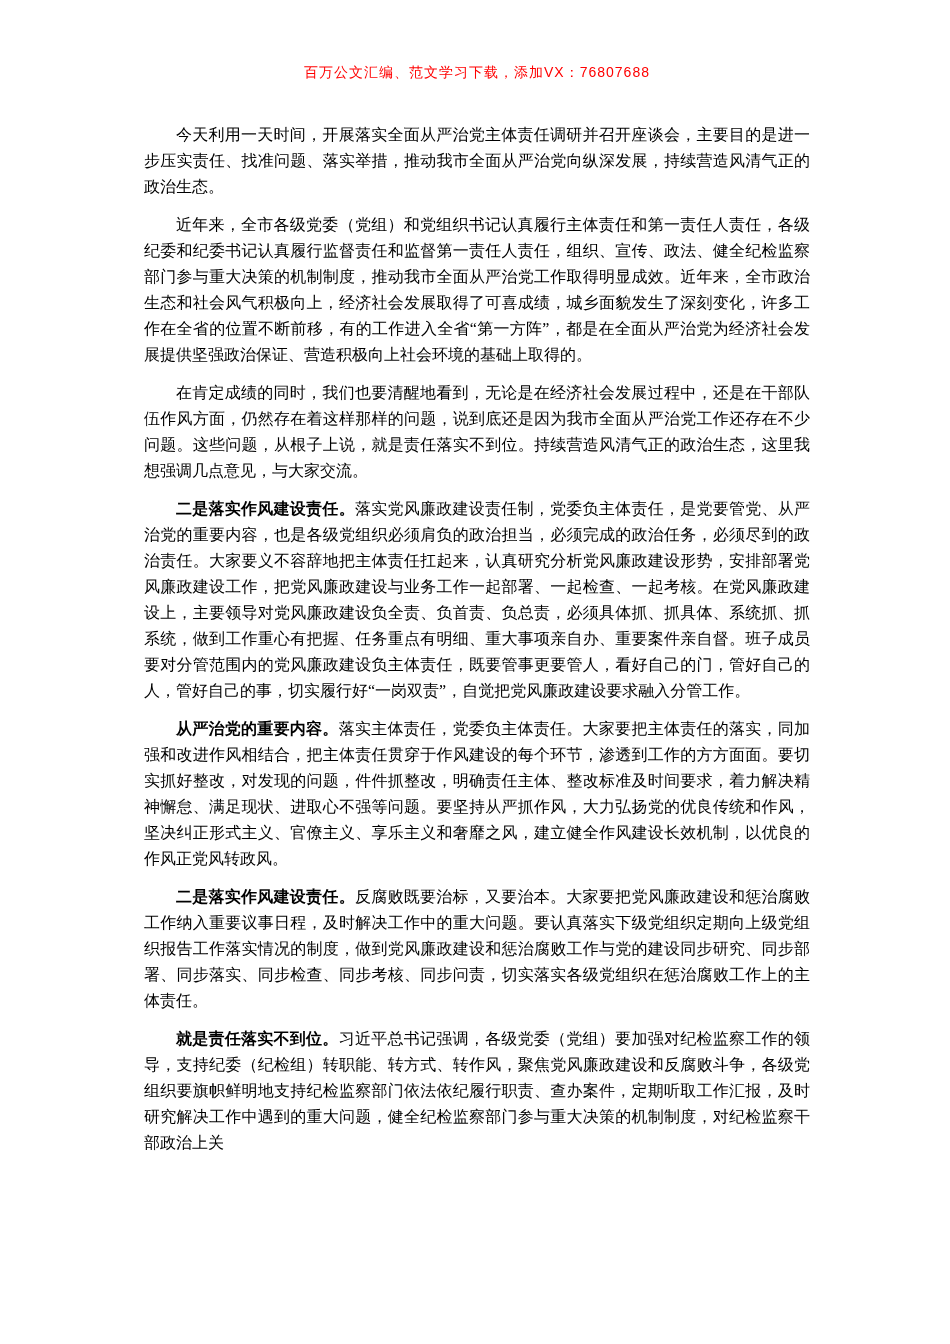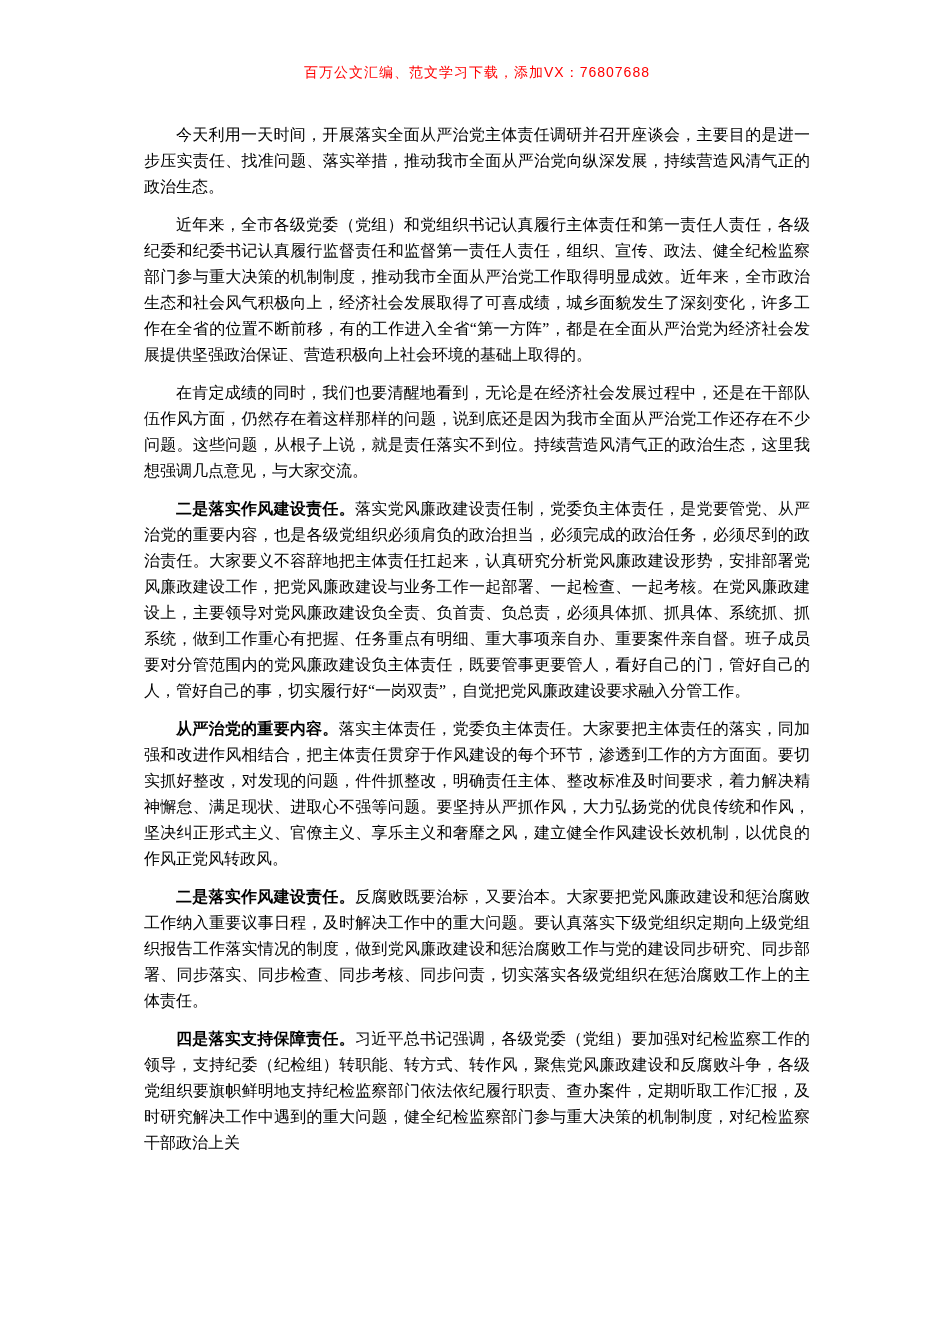--- a/index.html
+++ b/index.html
@@ -53,15 +53,15 @@
   <p class="para"><b></b><span>近年来，全市各级党委（党组）和党组织书记认真履行主体责任和第一责任人责任，各级纪委和纪委书记认真履行监督责任和监督第一责任人责任，组织、宣传、政法、健全纪检监察部门参与重大决策的机制制度，推动我市全面从严治党工作取得明显成效。近年来，全市政治生态和社会风气积极向上，经济社会发展取得了可喜成绩，城乡面貌发生了深刻变化，许多工作在全省的位置不断前移，有的工作进入全省“第一方阵”，都是在全面从严治党为经济社会发展提供坚强政治保证、营造积极向上社会环境的基础上取得的。</span></p>
 
   <p class="para"><b></b><span>在肯定成绩的同时，我们也要清醒地看到，无论是在经济社会发展过程中，还是在干部队伍作风方面，仍然存在着这样那样的问题，说到底还是因为我市全面从严治党工作还存在不少问题。这些问题，从根子上说，就是责任落实不到位。持续营造风清气正的政治生态，这里我想强调几点意见，与大家交流。</span></p>
 
   <p class="para"><b>二是落实作风建设责任。</b><span>落实党风廉政建设责任制，党委负主体责任，是党要管党、从严治党的重要内容，也是各级党组织必须肩负的政治担当，必须完成的政治任务，必须尽到的政治责任。大家要义不容辞地把主体责任扛起来，认真研究分析党风廉政建设形势，安排部署党风廉政建设工作，把党风廉政建设与业务工作一起部署、一起检查、一起考核。在党风廉政建设上，主要领导对党风廉政建设负全责、负首责、负总责，必须具体抓、抓具体、系统抓、抓系统，做到工作重心有把握、任务重点有明细、重大事项亲自办、重要案件亲自督。班子成员要对分管范围内的党风廉政建设负主体责任，既要管事更要管人，看好自己的门，管好自己的人，管好自己的事，切实履行好“一岗双责”，自觉把党风廉政建设要求融入分管工作。</span></p>
 
   <p class="para"><b>从严治党的重要内容。</b><span>落实主体责任，党委负主体责任。大家要把主体责任的落实，同加强和改进作风相结合，把主体责任贯穿于作风建设的每个环节，渗透到工作的方方面面。要切实抓好整改，对发现的问题，件件抓整改，明确责任主体、整改标准及时间要求，着力解决精神懈怠、满足现状、进取心不强等问题。要坚持从严抓作风，大力弘扬党的优良传统和作风，坚决纠正形式主义、官僚主义、享乐主义和奢靡之风，建立健全作风建设长效机制，以优良的作风正党风转政风。</span></p>
 
   <p class="para"><b>二是落实作风建设责任。</b><span>反腐败既要治标，又要治本。大家要把党风廉政建设和惩治腐败工作纳入重要议事日程，及时解决工作中的重大问题。要认真落实下级党组织定期向上级党组织报告工作落实情况的制度，做到党风廉政建设和惩治腐败工作与党的建设同步研究、同步部署、同步落实、同步检查、同步考核、同步问责，切实落实各级党组织在惩治腐败工作上的主体责任。</span></p>
 
-  <p class="para"><b>四是落实支持保障责任。</b><span>习近平总书记强调，各级党委（党组）要加强对纪检监察工作的领导，支持纪委（纪检组）转职能、转方式、转作风，聚焦党风廉政建设和反腐败斗争，各级党组织要旗帜鲜明地支持纪检监察部门依法依纪履行职责、查办案件，定期听取工作汇报，及时研究解决工作中遇到的重大问题，健全纪检监察部门参与重大决策的机制制度，对纪检监察干部政治上关</span></p>
+  <p class="para"><b>就是责任落实不到位。</b><span>习近平总书记强调，各级党委（党组）要加强对纪检监察工作的领导，支持纪委（纪检组）转职能、转方式、转作风，聚焦党风廉政建设和反腐败斗争，各级党组织要旗帜鲜明地支持纪检监察部门依法依纪履行职责、查办案件，定期听取工作汇报，及时研究解决工作中遇到的重大问题，健全纪检监察部门参与重大决策的机制制度，对纪检监察干部政治上关</span></p>
 
 </div>
 
 </body></html>

